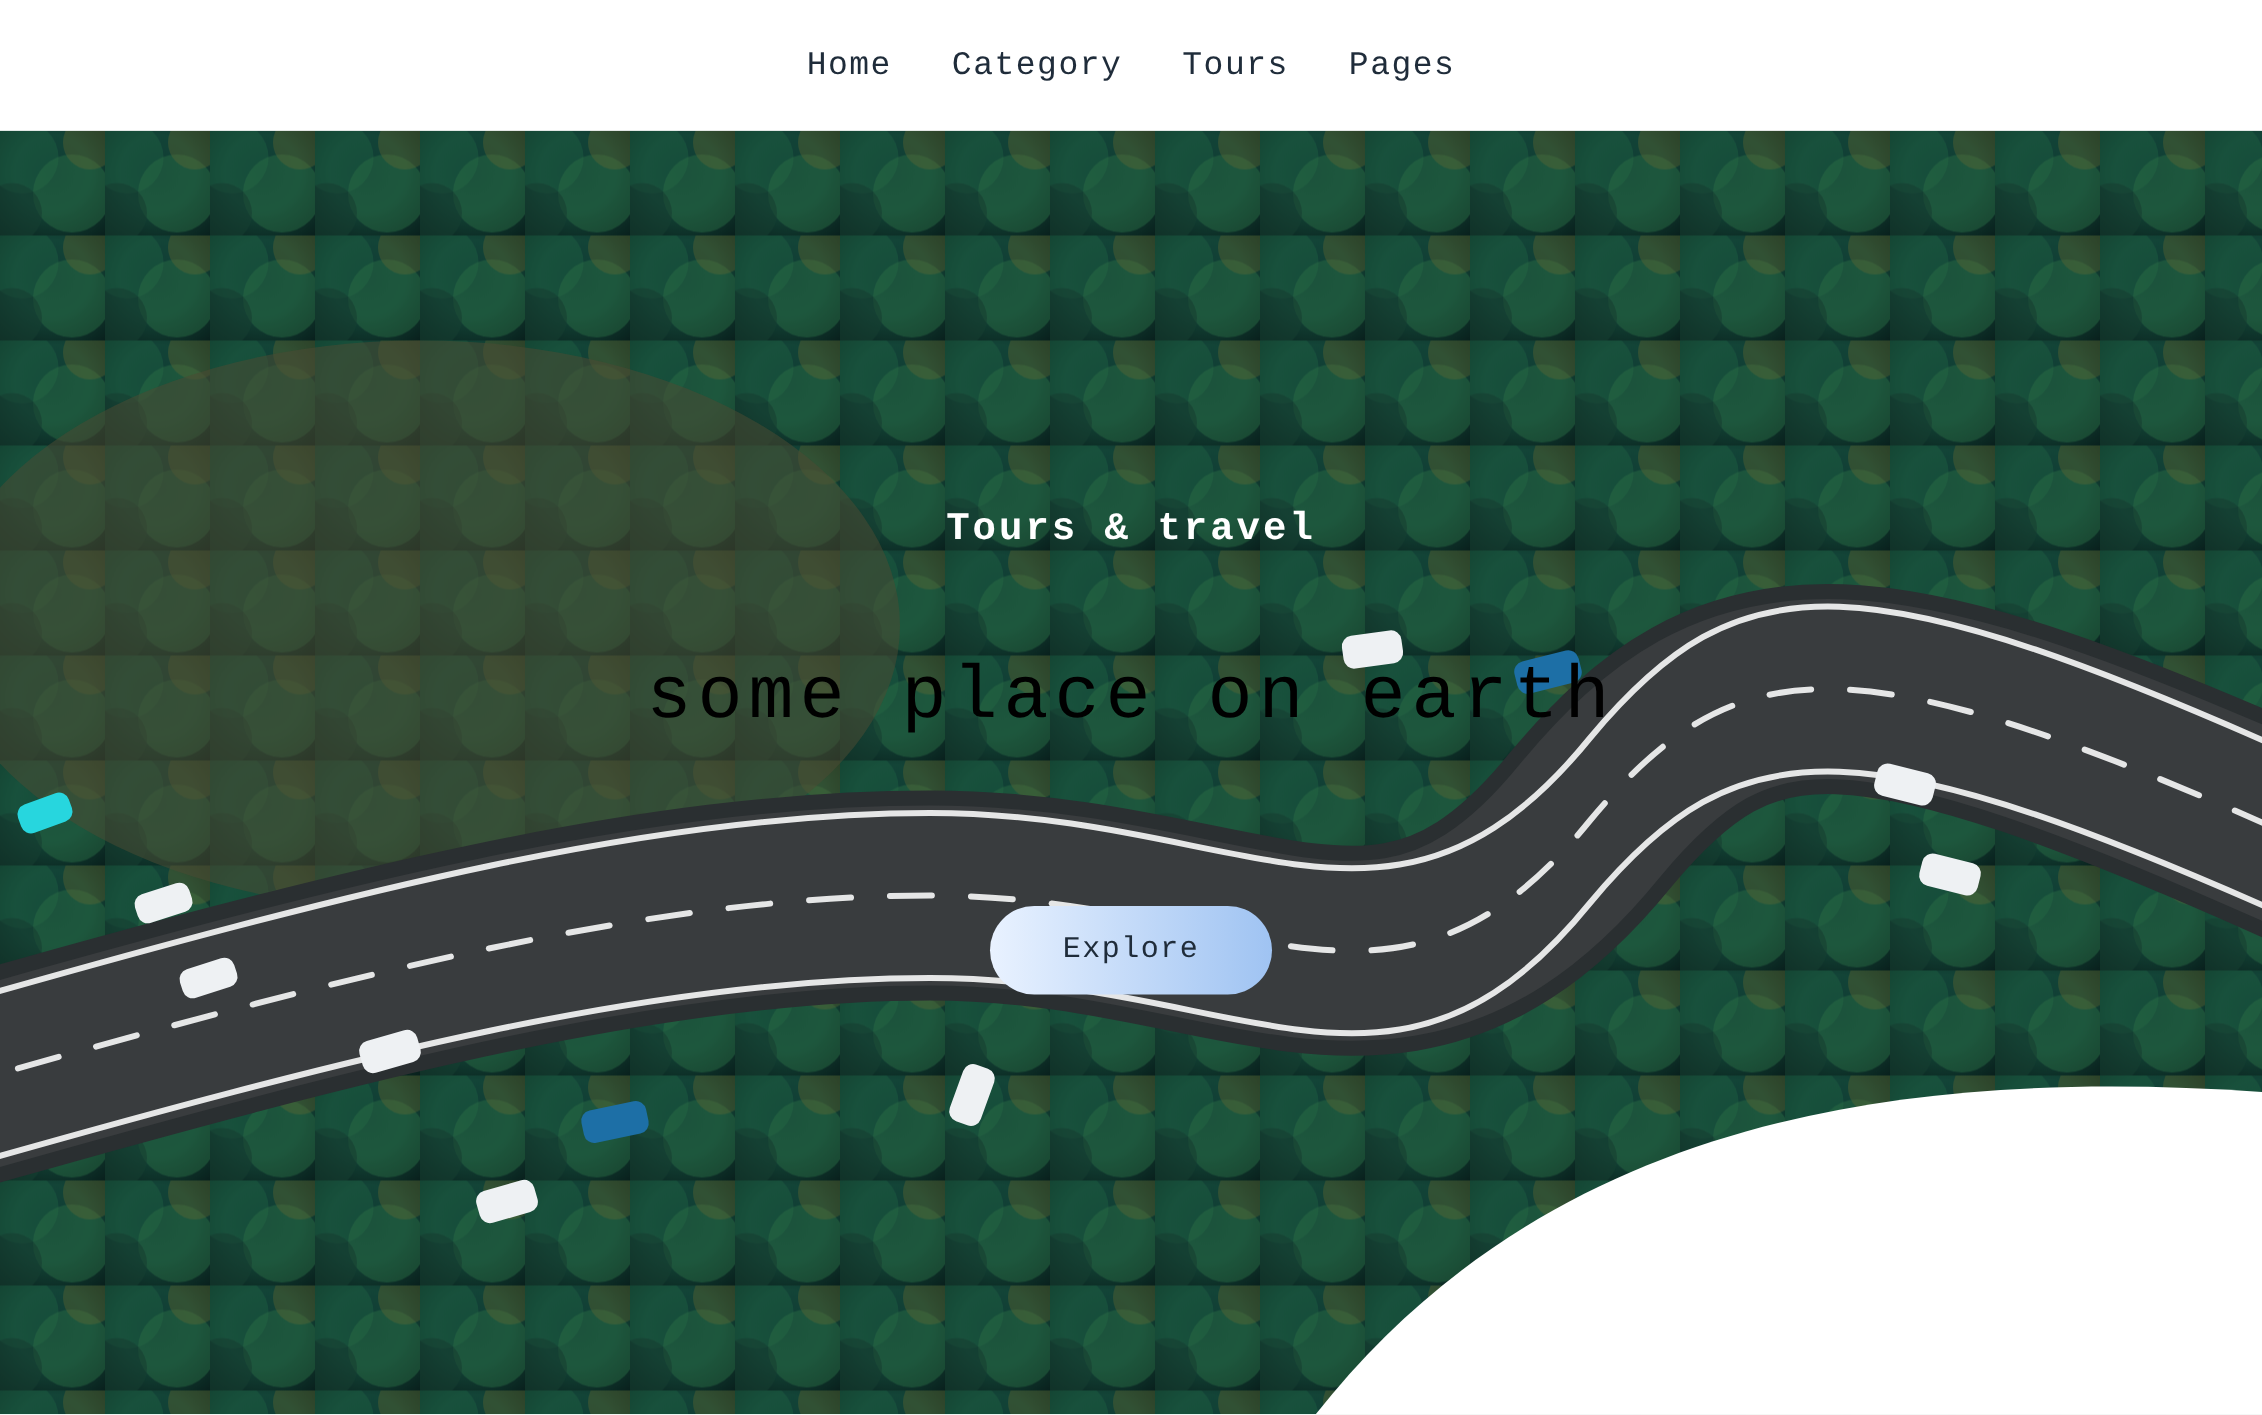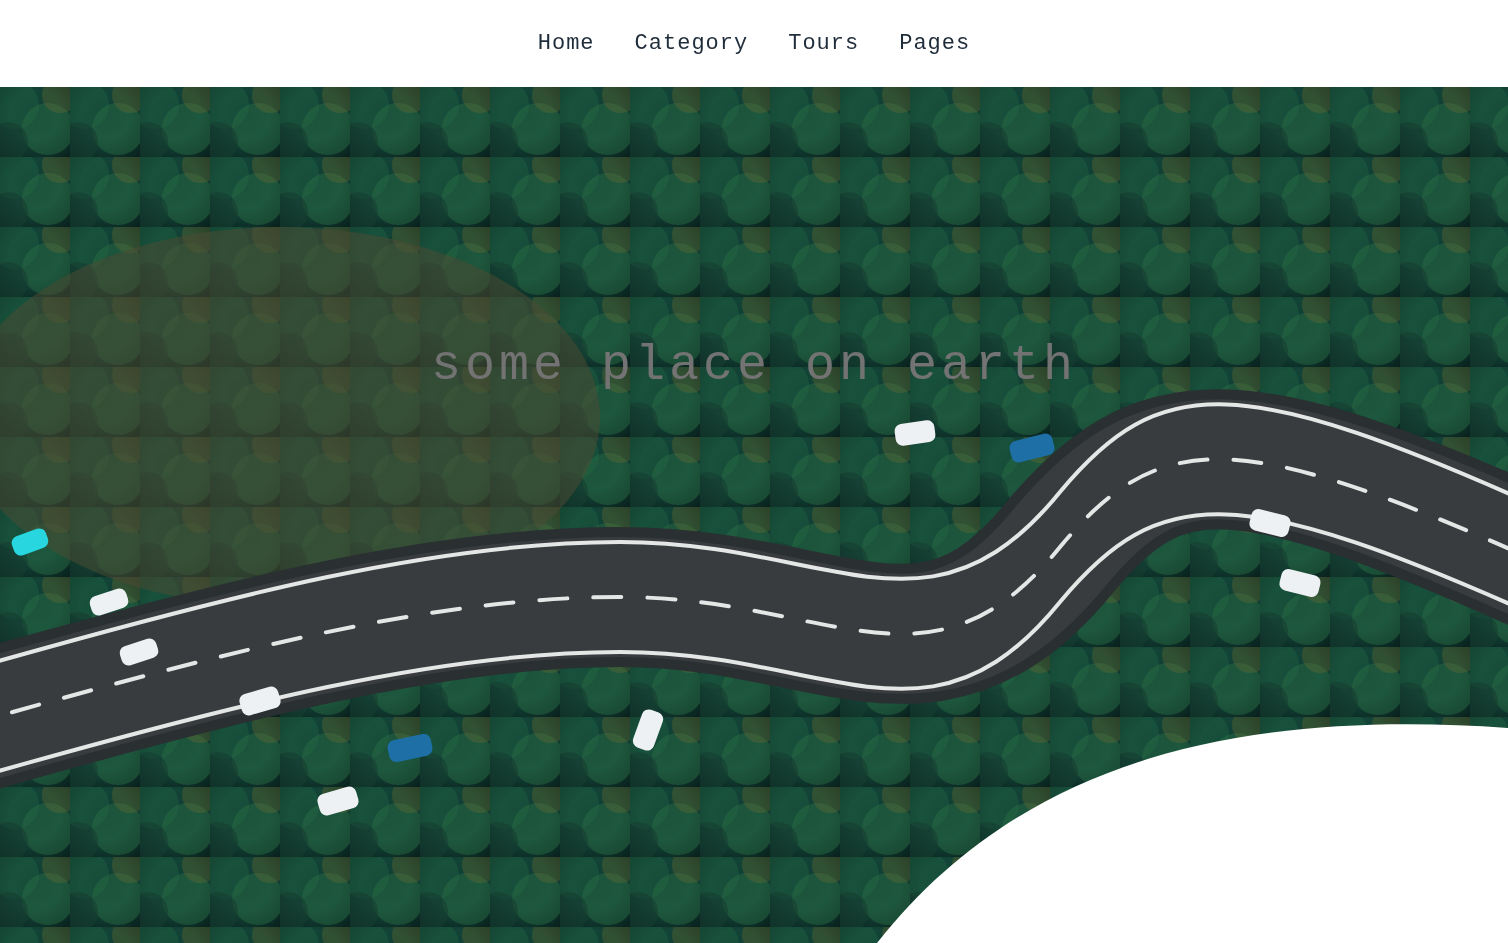--- a/index.html
+++ b/index.html
@@ -56,21 +56,21 @@
     align-items: center;
   }
   .subtitle {
     color: #ffffff;
     font-size: 26px;
     font-weight: 700;
     letter-spacing: 2px;
     margin-bottom: 70px;
   }
   .title {
-    color: #737373;
+    color: #000000;
     font-size: 50px;
     font-weight: 400;
     letter-spacing: 4px;
     margin-bottom: 110px;
     white-space: nowrap;
   }
   .cta {
     border: none;
     background: linear-gradient(90deg, #e9f2ff 0%, #9fc3f2 100%);
     color: #1f2c3a;
@@ -161,21 +161,23 @@
       <rect x="388" y="650" width="44" height="22" rx="7" fill="#1d6fa6" transform="rotate(-12 410 661)"></rect>
       <rect x="628" y="632" width="40" height="22" rx="7" transform="rotate(-70 648 643)"></rect>
       <rect x="895" y="335" width="40" height="22" rx="7" transform="rotate(-8 915 346)"></rect>
       <rect x="1010" y="350" width="44" height="22" rx="7" fill="#1d6fa6" transform="rotate(-14 1032 361)"></rect>
       <rect x="1250" y="425" width="40" height="22" rx="7" transform="rotate(14 1270 436)"></rect>
       <rect x="1280" y="485" width="40" height="22" rx="7" transform="rotate(14 1300 496)"></rect>
     </g>
   </svg>
 
   <div class="hero-content">
+    <div class="subtitle">Tours &amp; travel</div>
     <div class="title">some place on earth</div>
+    <button class="cta">Explore</button>
   </div>
 
   <div class="curve">
     <svg viewBox="0 0 720 320">
       <path d="M 0 320 C 160 80, 420 40, 720 70 L 720 320 Z" fill="#ffffff"></path>
     </svg>
   </div>
 </section>
 
 </body></html>

